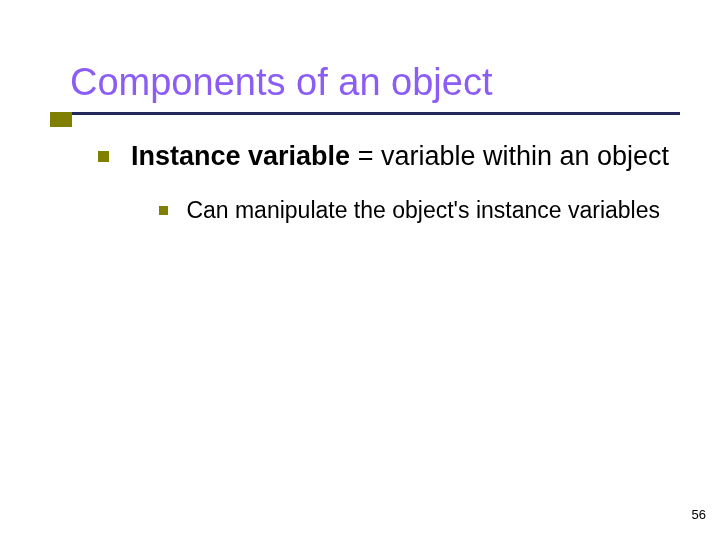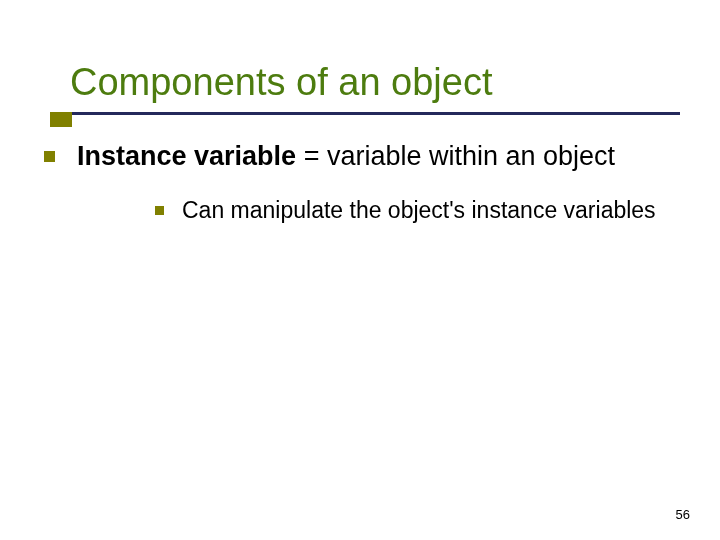--- a/index.html
+++ b/index.html
@@ -15,42 +15,42 @@
       position: relative;
       overflow: hidden;
     }
     .title-area {
       position: relative;
       padding-top: 60px;
       padding-left: 70px;
     }
     .title-text {
       font-size: 38px;
-      color: #4d7c0f;
+      color: #8b5cf6;
       font-weight: 400;
       line-height: 1.2;
     }
     .title-underline {
       height: 3px;
       background: #24295b;
       margin-top: 6px;
       margin-left: 0;
       width: 610px;
     }
     .title-accent {
       position: absolute;
       left: 50px;
       top: 112px;
       width: 22px;
       height: 15px;
       background: #808000;
     }
     .content {
       padding-top: 24px;
-      padding-left: 44px;
+      padding-left: 98px;
       padding-right: 50px;
     }
     .bullet-item {
       display: flex;
       align-items: flex-start;
       margin-bottom: 4px;
     }
     .bullet-square {
       width: 11px;
       height: 11px;
@@ -65,41 +65,42 @@
       line-height: 1.3;
     }
     .sub-content {
       padding-top: 18px;
       padding-left: 155px;
       padding-right: 60px;
     }
     .sub-bullet-item {
       display: flex;
       align-items: flex-start;
+      justify-content: flex-end;
     }
     .sub-bullet-square {
       width: 9px;
       height: 9px;
       background: #808000;
       flex-shrink: 0;
       margin-top: 10px;
       margin-right: 18px;
     }
     .sub-bullet-text {
       font-size: 23px;
       color: #000000;
       line-height: 1.3;
     }
     .bold {
       font-weight: bold;
     }
     .page-number {
       position: absolute;
       bottom: 18px;
-      right: 30px;
+      right: 14px;
       font-size: 13px;
       color: #000000;
       margin-top: 36px;
     }
   </style>
 </head>
 <body>
 
 <div class="title-area">
   <div class="title-text">Components of an object</div>

